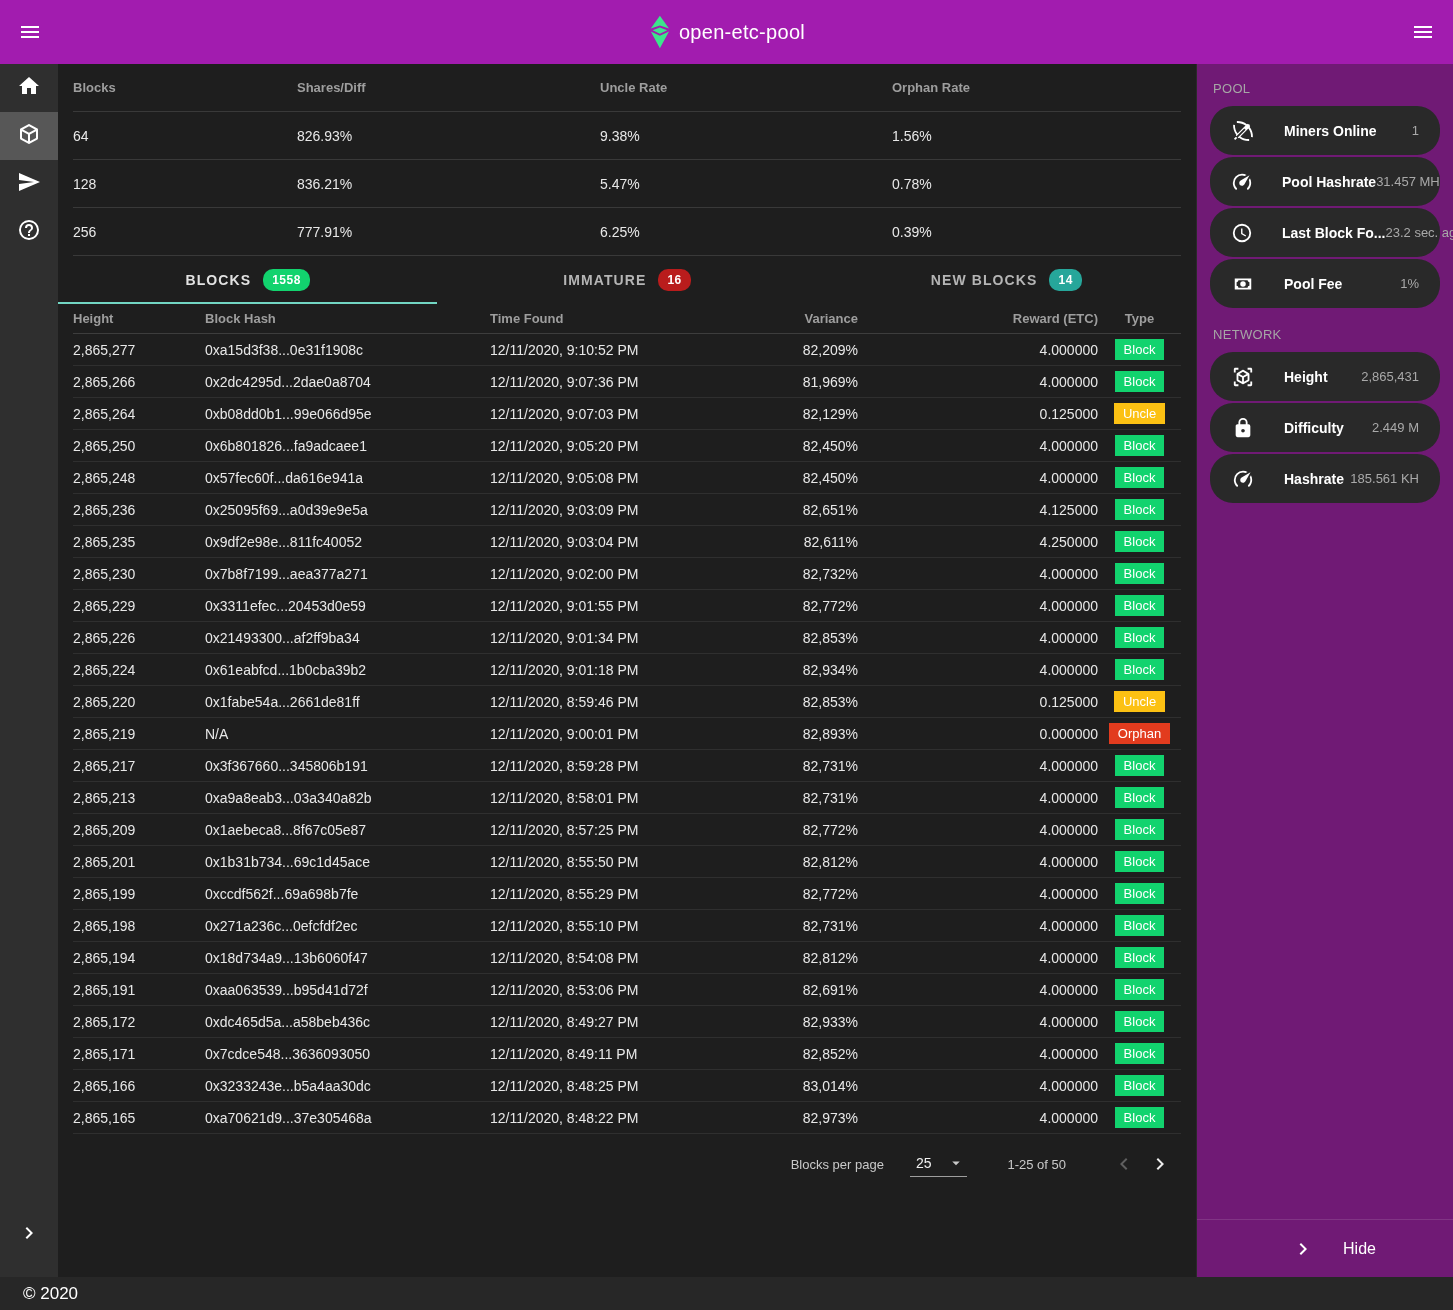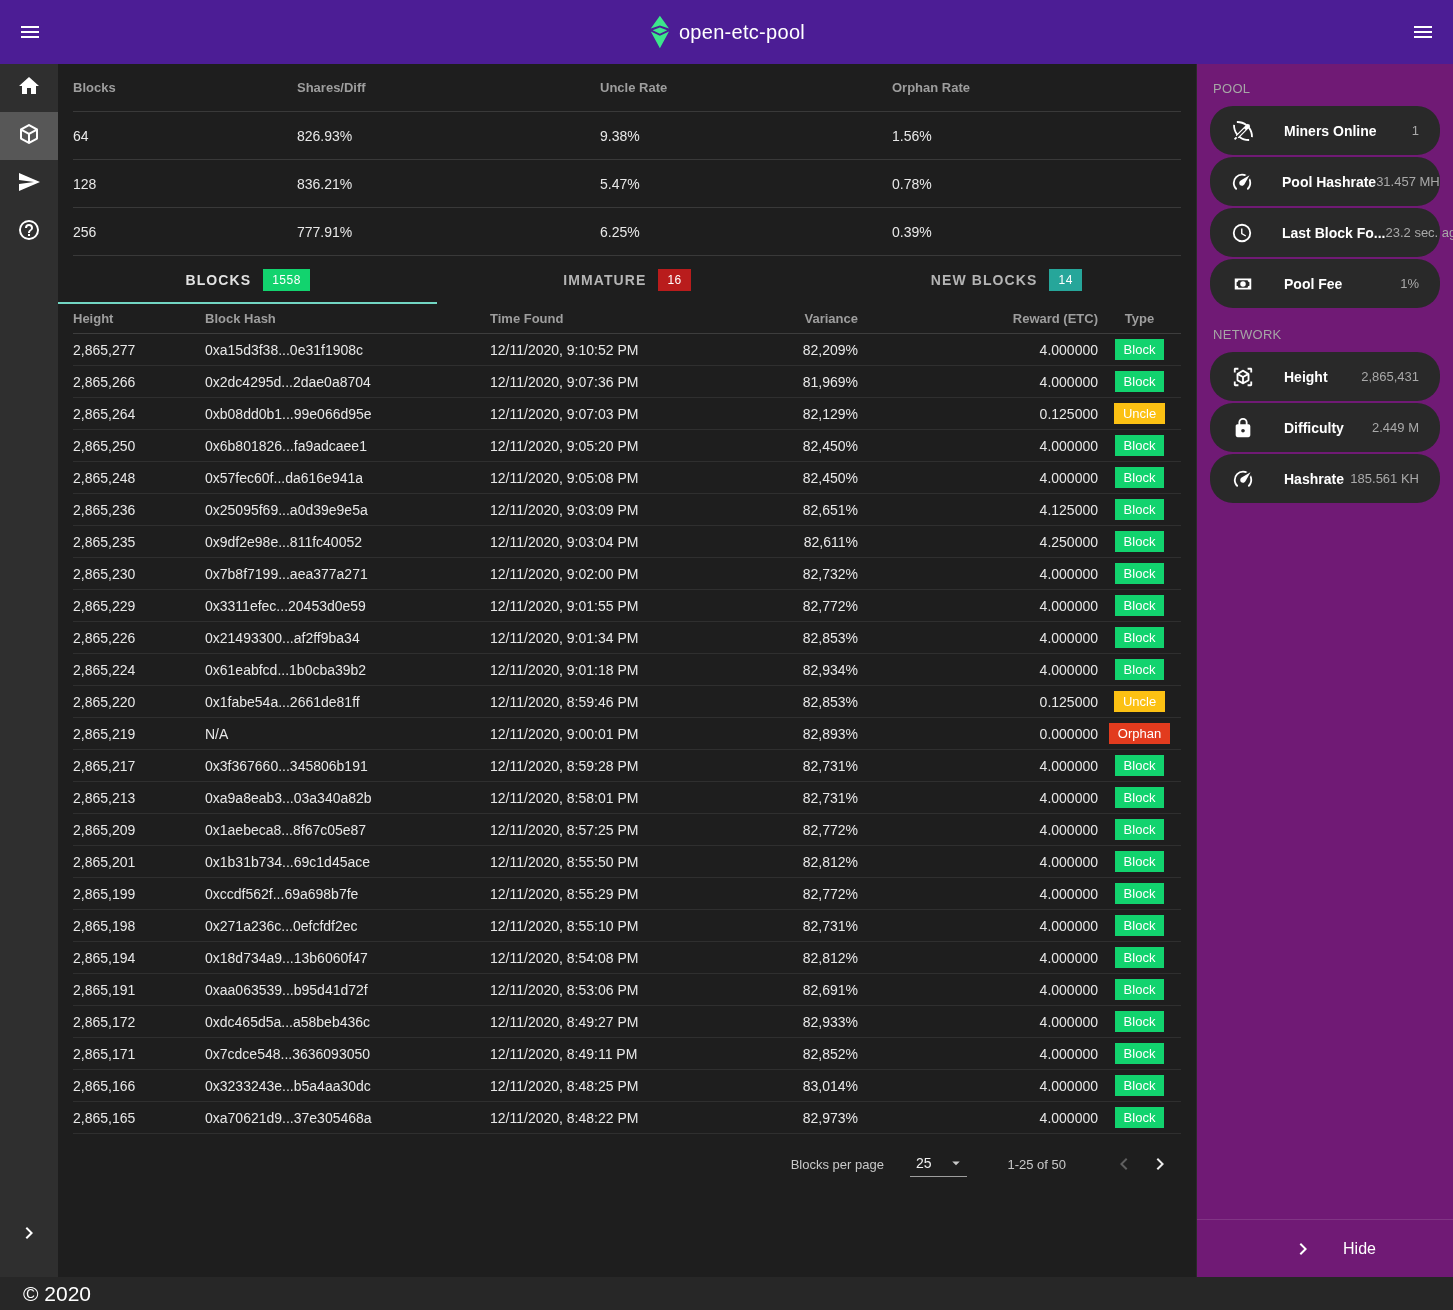--- a/index.html
+++ b/index.html
@@ -1,21 +1,21 @@
 <!DOCTYPE html>
 <html><head>
 <meta charset="utf-8">
 <style>
   * { margin:0; padding:0; box-sizing:border-box; }
   html,body { background:#111; }
   body { font-family:"Liberation Sans","DejaVu Sans",sans-serif; }
   .app { width:1453px; height:1310px; display:flex; flex-direction:column; background:#1e1e1e; overflow:hidden; }
 
   
-  .topbar { height:64px; background:#4c1d95; display:flex; align-items:center; position:relative; flex:0 0 auto; }
+  .topbar { height:64px; background:#a21caf; display:flex; align-items:center; position:relative; flex:0 0 auto; }
   .icon-btn { width:48px; height:48px; display:flex; align-items:center; justify-content:center; cursor:pointer; border:none; background:transparent; }
   .icon-btn svg { width:24px; height:24px; fill:#ffffff; }
   .topbar .left-menu { margin-left:6px; }
   .topbar .right-menu { margin-right:6px; }
   .topbar-title { position:absolute; left:50%; top:0; height:64px; transform:translateX(-50%); display:flex; align-items:center; gap:8px; }
   .topbar-title .logo { width:23px; height:34px; }
   .topbar-title .app-name { color:#fff; font-size:20px; letter-spacing:.3px; }
   .topbar-spacer { flex:1; }
 
   
@@ -34,21 +34,21 @@
   
   .stats-grid { display:grid; grid-template-columns:224px 303px 292px 1fr; padding:0 15px; }
   .stats-cell { height:48px; display:flex; align-items:center; font-size:14px; color:#e8e8e8; border-bottom:1px solid rgba(255,255,255,.12); }
   .stats-cell.hdr { font-size:13px; font-weight:bold; color:#9e9e9e; }
 
   
   .tabs { height:48px; display:flex; flex:0 0 auto; }
   .tab { flex:1 1 0; display:flex; align-items:center; justify-content:center; gap:12px; position:relative; cursor:pointer;
          text-transform:uppercase; font-size:14px; font-weight:bold; letter-spacing:1.1px; color:#b5b5b5; }
   .tab.active { color:#e2e2e2; }
-  .tab .count-badge { color:#fff; font-size:12px; font-weight:normal; letter-spacing:.5px; padding:4px 9px; border-radius:0; }
+  .tab .count-badge { color:#fff; font-size:12px; font-weight:bold; letter-spacing:.5px; padding:4px 9px; border-radius:10px; }
   .tab .slider { position:absolute; left:0; right:0; bottom:0; height:2px; display:none; }
   .tab.active .slider { display:block; }
 
   
   .blk-grid { display:grid; grid-template-columns:132px 285px 268px 100px 240px 1fr; padding:0 15px; flex:0 0 auto; }
   .blk-row { display:contents; }
   .blk-cell { height:32px; display:flex; align-items:center; font-size:14px; color:#e8e8e8; border-bottom:1px solid rgba(255,255,255,.08); white-space:nowrap; overflow:hidden; }
   .blk-cell.hdr { height:30px; font-size:13px; font-weight:bold; color:#9e9e9e; border-bottom:1px solid rgba(255,255,255,.14); }
   .blk-cell.r { justify-content:flex-end; }
   .blk-cell.c { justify-content:center; }
@@ -71,21 +71,21 @@
   .pill { height:49px; margin:0 13px 2px 13px; background:#292929; border-radius:23px; display:flex; align-items:center; cursor:default; }
   .pill .p-icon { width:24px; height:24px; margin-left:21px; display:flex; align-items:center; justify-content:center; }
   .pill .p-icon svg { width:22px; height:22px; fill:#ffffff; }
   .pill .p-label { margin-left:29px; font-size:14px; font-weight:bold; color:#fff; white-space:nowrap; }
   .pill .p-value { margin-left:auto; margin-right:21px; font-size:13px; color:#a9a9a9; white-space:nowrap; }
   .drawer-bottom { margin-top:auto; border-top:1px solid rgba(255,255,255,.12); height:58px; display:flex; align-items:center; cursor:pointer;justify-content:center; }
   .drawer-bottom svg { width:24px; height:24px; fill:#ffffff; margin-left:17px; }
   .drawer-bottom .hide-label { margin-left:28px; color:#fff; font-size:16px; }
 
   
-  .footer { height:33px; background:#272727; display:flex; align-items:center; padding-left:23px; color:#fff; font-size:21px; flex:0 0 auto; }
+  .footer { height:33px; background:#272727; display:flex; align-items:center; padding-left:23px; color:#fff; font-size:17px; flex:0 0 auto; }
 </style>
 </head>
 <body>
 
 <div class="app">
 
   <header class="topbar">
     <button class="icon-btn left-menu">
       <span style="display: flex; align-items: center; justify-content: center;">
           <svg viewBox="0 0 24 24">

